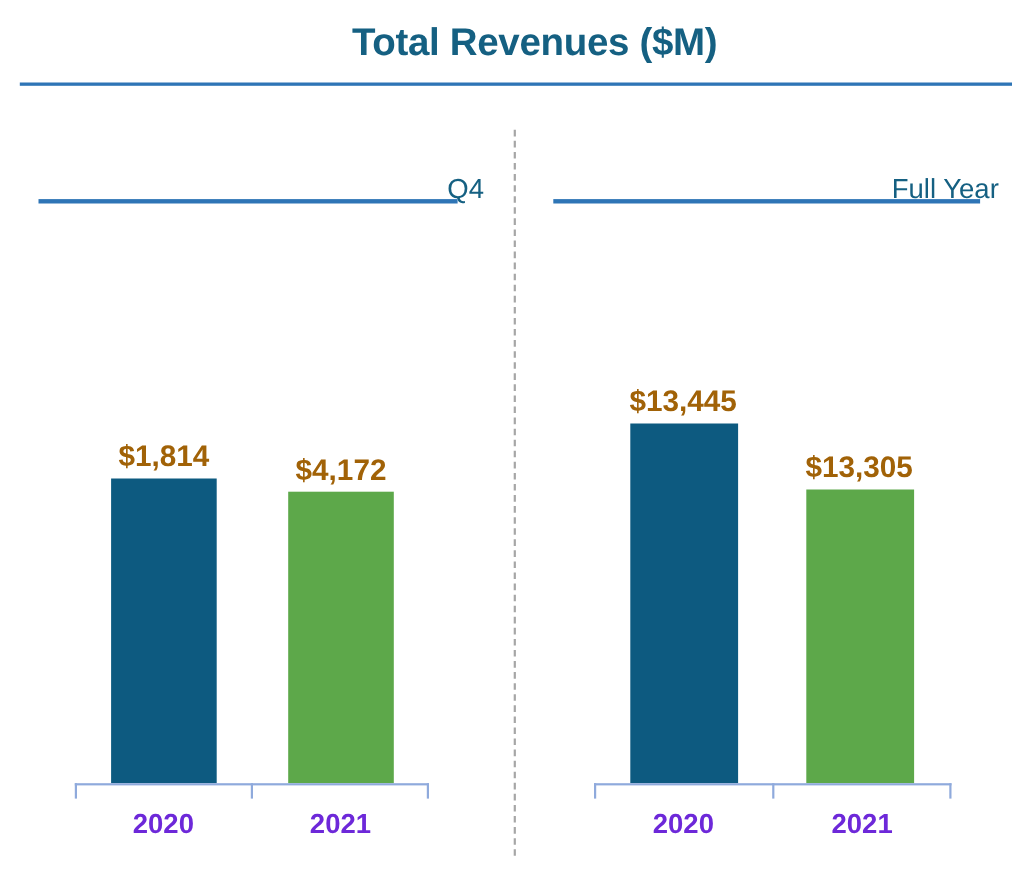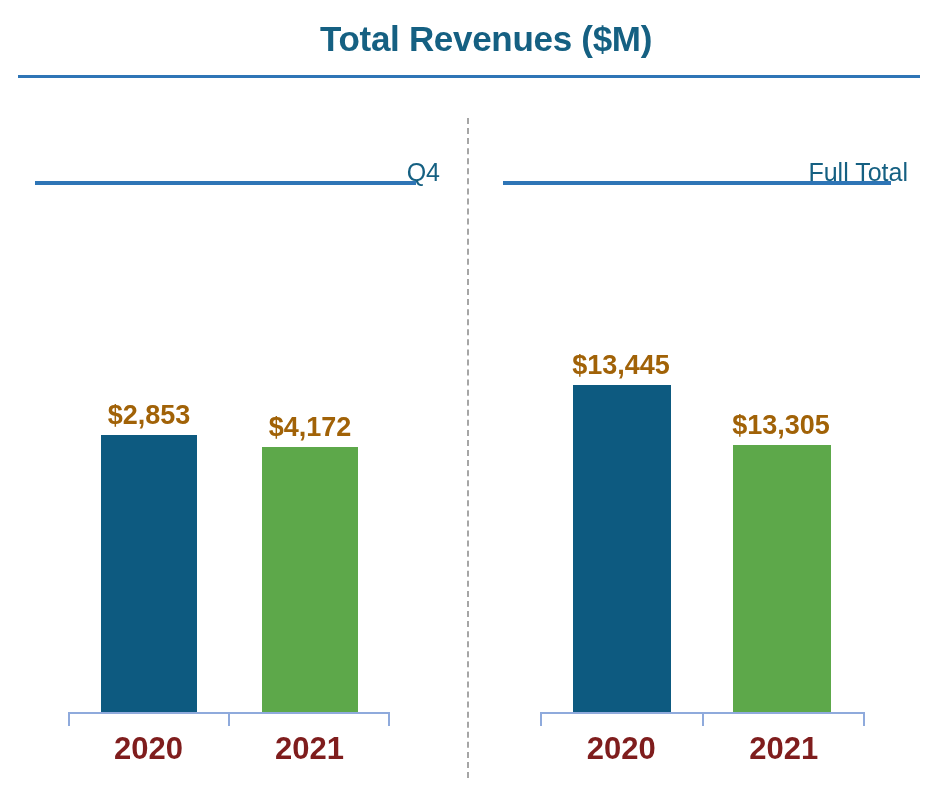--- a/index.html
+++ b/index.html
@@ -156,23 +156,23 @@
   .axis-tick.mid   { left: 50%; margin-left: -1px; }
   .axis-tick.end   { right: 0; }
 
   .year-labels {
     position: absolute;
     display: flex;
   }
   .year-label {
     flex: 1 1 0;
     text-align: center;
-    font-size: 31px;
+    font-size: 25px;
     font-weight: bold;
-    color: #7f1d1d;
+    color: #6d28d9;
     line-height: 38px;
     white-space: nowrap;
   }
 </style>
 </head>
 <body>
 
 <div class="slide">
 
   <div class="chart-title">Total Revenues ($M)</div>
@@ -180,21 +180,21 @@
 
   <div class="center-divider"></div>
 
   <div class="panel panel-q4">
     <div class="panel-title">Q4</div>
     <div class="panel-rule"></div>
 
     <div class="plot">
 
       <div class="bar-wrap" style="left:81px;">
-        <div class="bar-label" style="bottom:281px;">$2,853</div>
+        <div class="bar-label" style="bottom:281px;">$1,814</div>
         <div class="bar" style="height:277px; background:#0d5a80;"></div>
       </div>
 
       <div class="bar-wrap" style="left:242px;">
         <div class="bar-label" style="bottom:269px;">$4,172</div>
         <div class="bar" style="height:265px; background:#5da84a;"></div>
       </div>
 
       <div class="axis" style="left:48px; top:594px; width:322px;">
         <div class="axis-line"></div>
@@ -205,21 +205,21 @@
 
       <div class="year-labels" style="left:48px; top:612px; width:322px;">
         <div class="year-label">2020</div>
         <div class="year-label">2021</div>
       </div>
 
     </div>
   </div>
 
   <div class="panel panel-fy">
-    <div class="panel-title">Full Total</div>
+    <div class="panel-title">Full Year</div>
     <div class="panel-rule"></div>
 
     <div class="plot">
 
       <div class="bar-wrap" style="left:85px; width:98px;">
         <div class="bar-label" style="bottom:331px;">$13,445</div>
         <div class="bar" style="height:327px; background:#0d5a80;"></div>
       </div>
 
       <div class="bar-wrap" style="left:245px; width:98px;">

